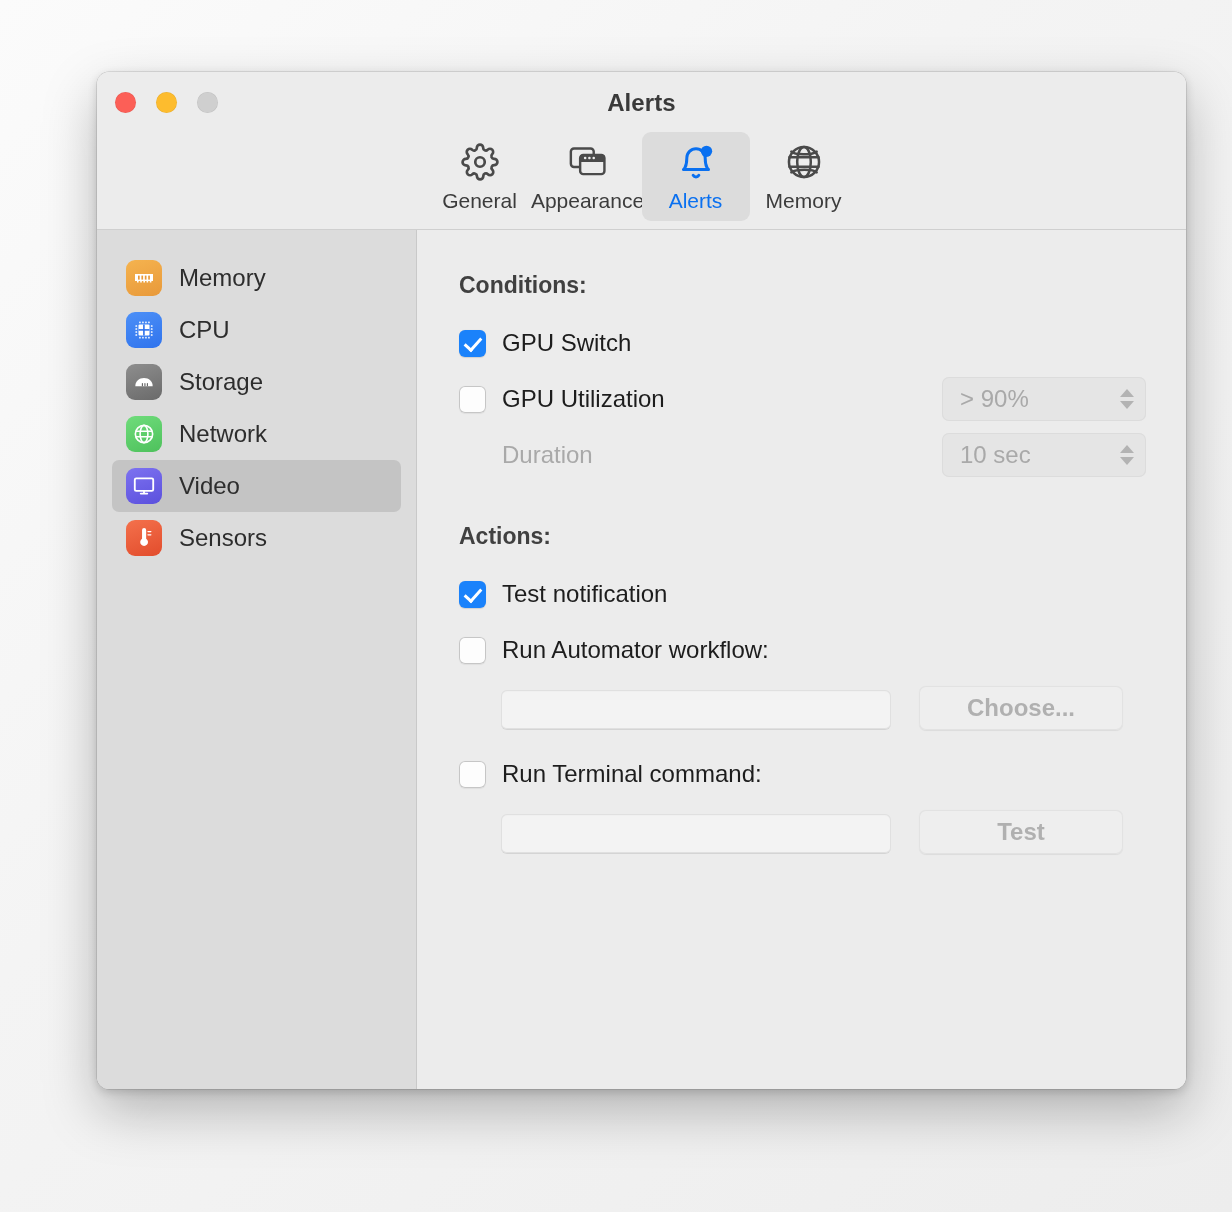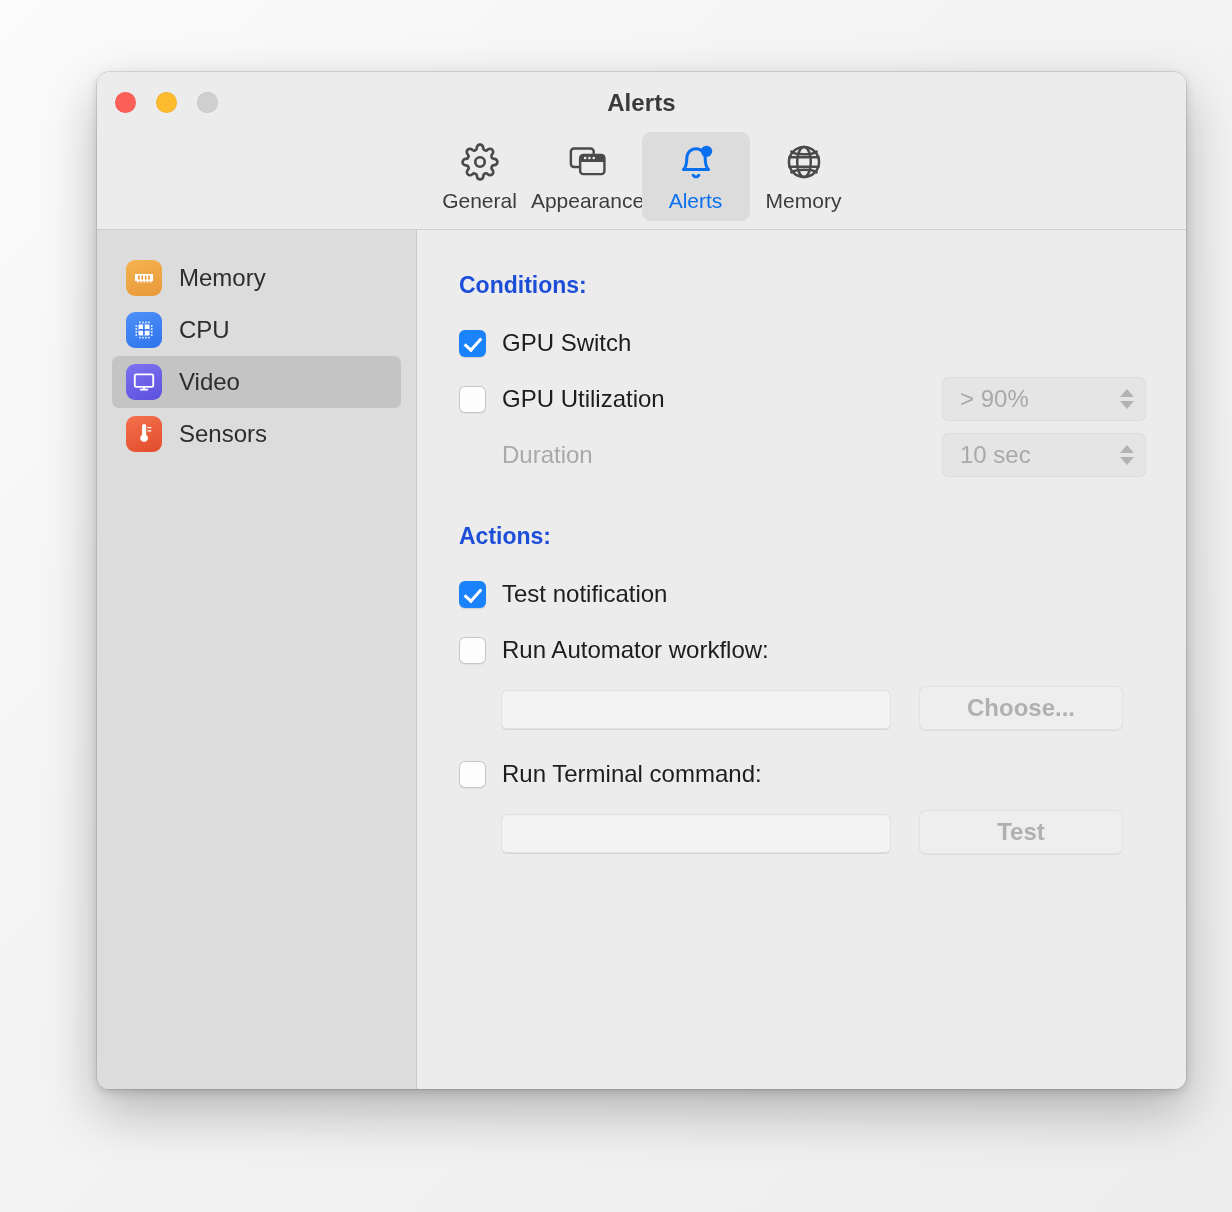--- a/index.html
+++ b/index.html
@@ -149,21 +149,21 @@
   .main {
     flex: 1 1 auto;
     background: #ececec;
     padding: 42px 40px 0 42px;
     position: relative;
   }
 
   .section-title {
     font-size: 23px;
     font-weight: bold;
-    color: #1d4ed8;
+    color: #404040;
     margin-bottom: 22px;
   }
 
   .row {
     display: flex;
     align-items: center;
     height: 44px;
     margin-bottom: 12px;
   }
 
@@ -371,21 +371,44 @@
               <rect x="18.8" y="7.2" width="1.8" height="1.5" rx="0.5"></rect>
               <rect x="18.8" y="10.2" width="1.8" height="1.5" rx="0.5"></rect>
               <rect x="18.8" y="13.2" width="1.8" height="1.5" rx="0.5"></rect>
               <rect x="18.8" y="16.2" width="1.8" height="1.5" rx="0.5"></rect>
             </g>
           </svg>
         </span>
         <span class="side-label">CPU</span>
       </div>
 
-
+      <div class="side-item">
+        <span class="app-icon" style="background:linear-gradient(160deg,#8e8e8e,#6a6a6a);">
+          <svg width="26" height="26" viewBox="0 0 24 24">
+            <path d="M4 15.6c0-4.2 3.4-7.4 8-7.4s8 3.2 8 7.4v0.4H4z" fill="#fff"></path>
+            <g fill="#6a6a6a">
+              <rect x="10" y="13" width="1.1" height="3" rx="0.5"></rect>
+              <rect x="12.3" y="13" width="1.1" height="3" rx="0.5"></rect>
+              <rect x="14.6" y="13" width="1.1" height="3" rx="0.5"></rect>
+            </g>
+          </svg>
+        </span>
+        <span class="side-label">Storage</span>
+      </div>
+
+      <div class="side-item">
+        <span class="app-icon" style="background:linear-gradient(160deg,#6fdc7b,#4ec15c);">
+          <svg width="26" height="26" viewBox="0 0 24 24" fill="none" stroke="#fff" stroke-width="1.5">
+            <circle cx="12" cy="12" r="8"></circle>
+            <ellipse cx="12" cy="12" rx="3.6" ry="8"></ellipse>
+            <path d="M4.3 9.5h15.4M4.3 14.5h15.4"></path>
+          </svg>
+        </span>
+        <span class="side-label">Network</span>
+      </div>
 
       <div class="side-item selected">
         <span class="app-icon" style="background:linear-gradient(160deg,#7d72f0,#5b50dd);">
           <svg width="26" height="26" viewBox="0 0 24 24" fill="none" stroke="#fff" stroke-width="1.7" stroke-linejoin="round">
             <rect x="3.5" y="5" width="17" height="11.5" rx="1.3"></rect>
             <path d="M12 16.5v2.4M9 19h6" stroke-linecap="round"></path>
           </svg>
         </span>
         <span class="side-label">Video</span>
       </div>

